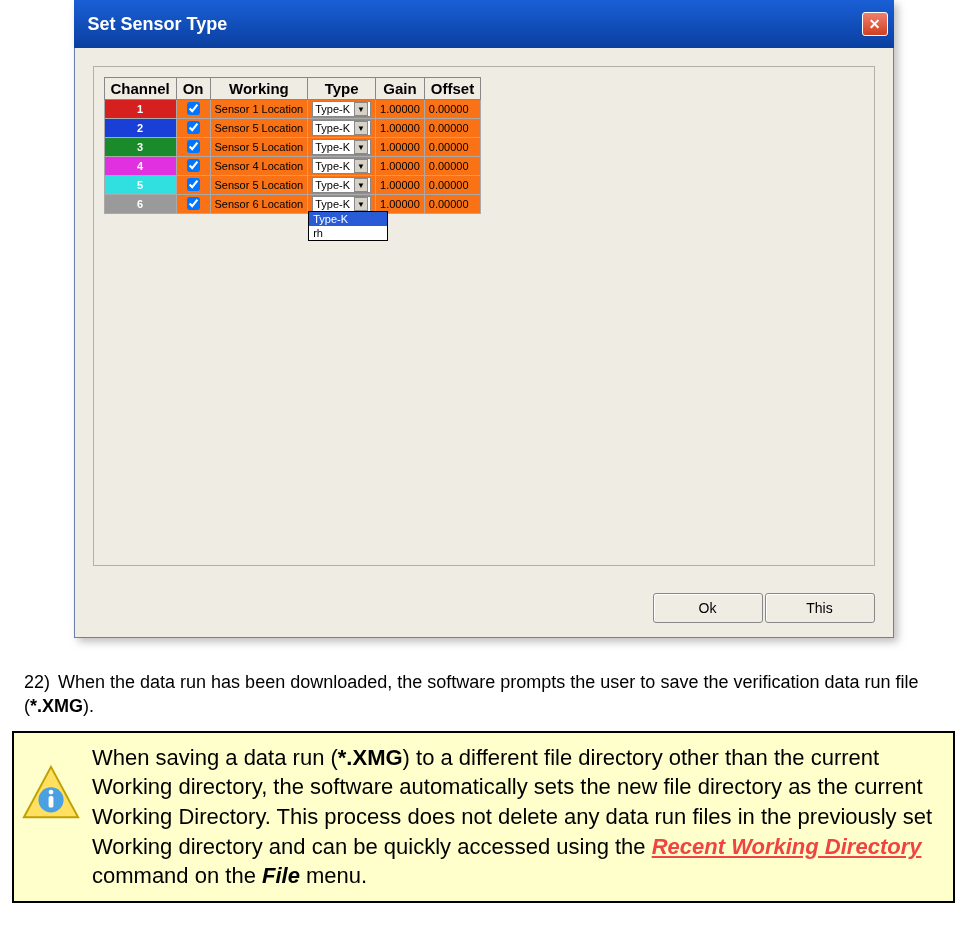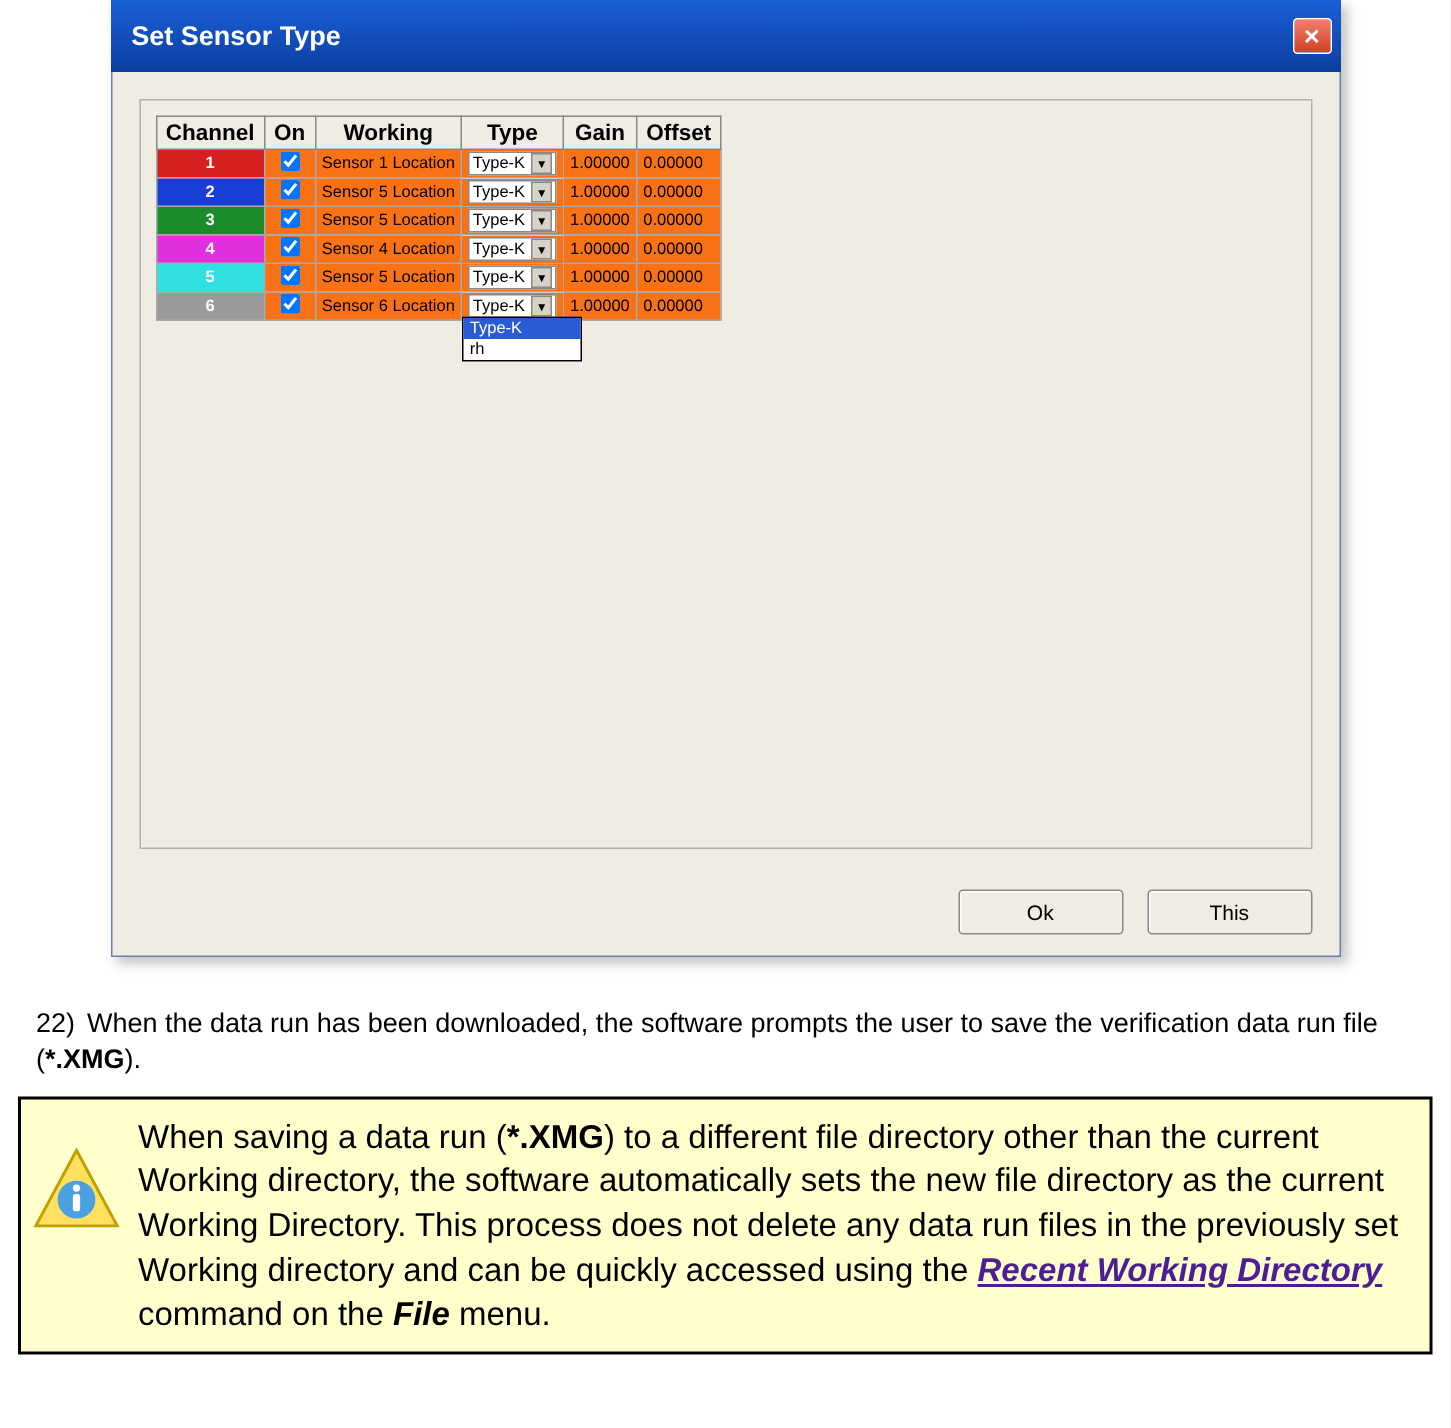--- a/index.html
+++ b/index.html
@@ -124,21 +124,21 @@
     right: -14px;
     top: 20px;
     font-size: 14px;
     pointer-events: none;
   }
   .button-row {
     position: absolute;
     bottom: 14px;
     right: 18px;
     display: flex;
-    gap: 16px;
+    gap: 2px;
   }
   .win-button {
     min-width: 110px;
     height: 30px;
     background: #efece4;
     border: 1px solid #888;
     border-radius: 3px;
     font-size: 14px;
     display: flex;
     align-items: center;
@@ -164,21 +164,21 @@
     line-height: 1.35;
   }
   .note-icon {
     width: 62px;
     height: 62px;
     flex-shrink: 0;
     margin-top: 20px;
   }
   .note-icon svg { width: 100%; height: 100%; }
   .link-text {
-    color: #4c1d95;
+    color: #ef4444;
     font-weight: bold;
     font-style: italic;
     text-decoration: underline;
   }
   .bold { font-weight: bold; }
   .italic-bold { font-style: italic; font-weight: bold; }
 </style>
 </head>
 <body>
 

